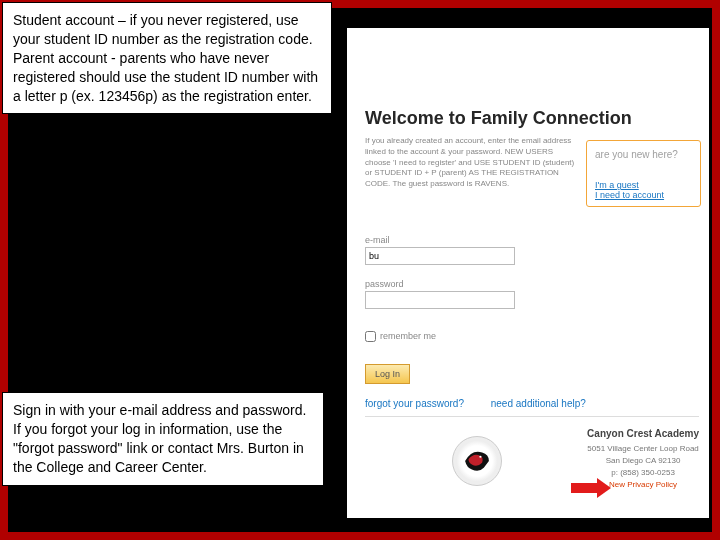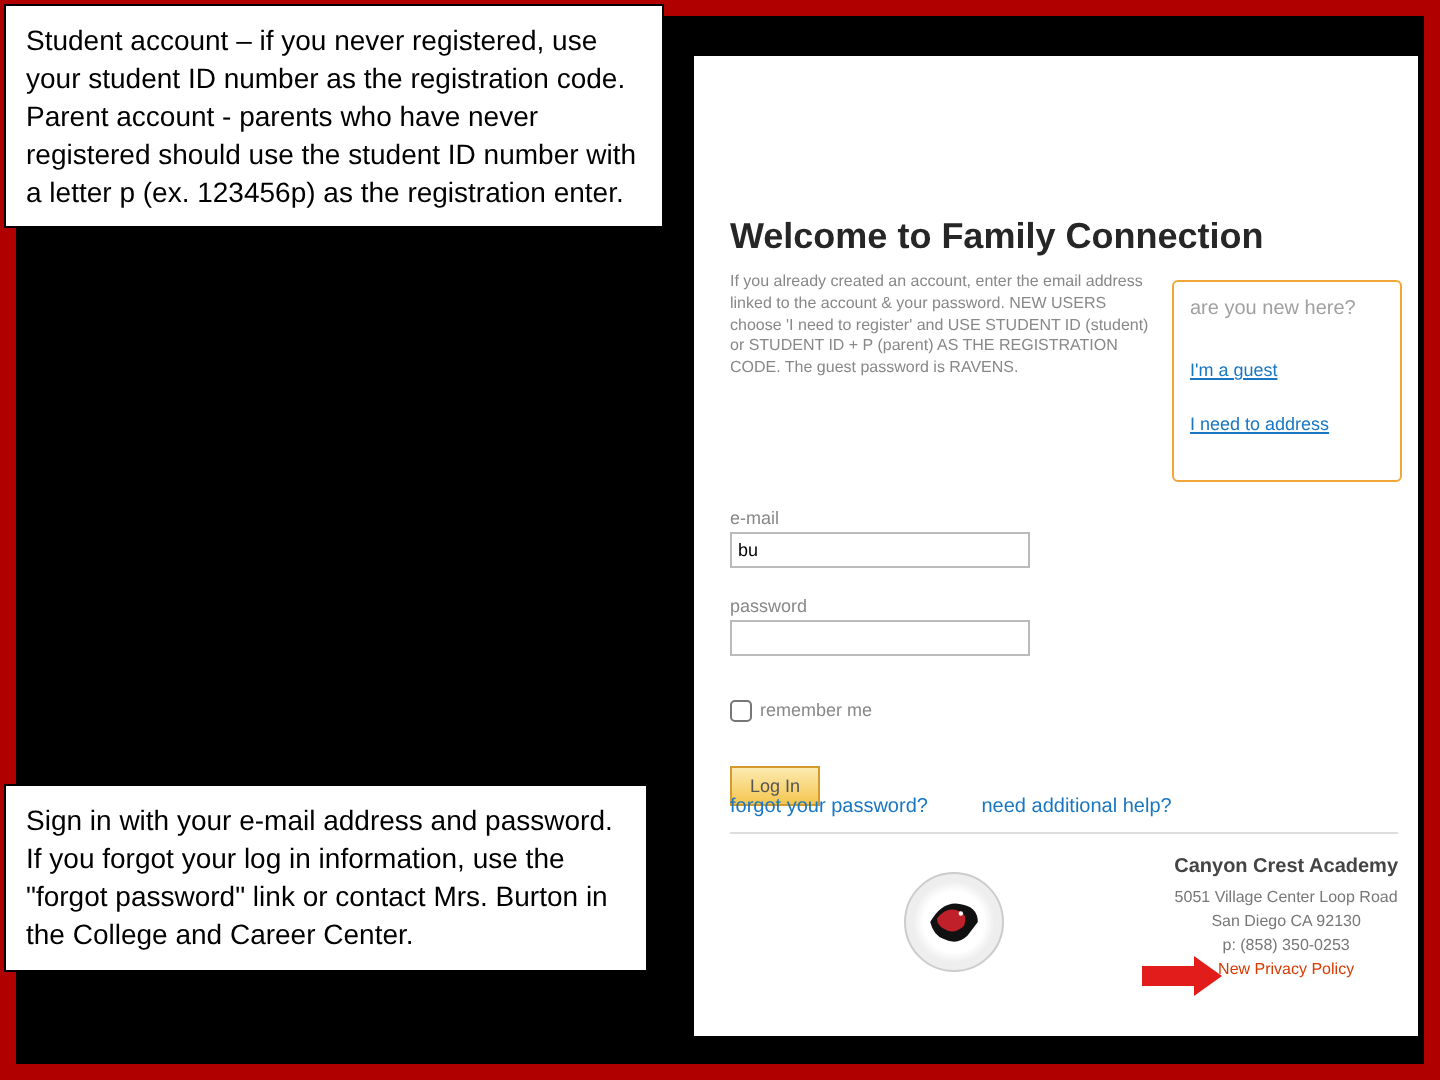--- a/index.html
+++ b/index.html
@@ -7,23 +7,23 @@
 .outer{position:absolute;inset:8px;background:#000}
 .callout{position:absolute;background:#fff;border:1px solid #000;padding:8px 10px;font-size:14px;line-height:1.35;color:#000;z-index:10}
 .c1{left:2px;top:2px;width:330px}
 .c2{left:2px;top:392px;width:322px}
 .u{}
 .panel{position:absolute;left:347px;top:28px;width:362px;height:490px;background:#fff;color:#333}
 .wtitle{position:absolute;left:18px;top:80px;font-size:18px;color:#262626;font-weight:700}
 .wintro{position:absolute;left:18px;top:108px;width:210px;font-size:8px;color:#888;line-height:1.35}
 .newbox{position:absolute;right:8px;top:112px;width:115px;border:1px solid #f3a638;border-radius:3px;padding:8px 8px 6px 8px}
 .newbox .q{color:#a0a0a0;font-size:10px;margin-bottom:20px}
-.newbox .lk{display:block;color:#1976c2;font-size:9px;margin:17px 0}
+.newbox .lk{display:block;color:#1976c2;font-size:9px;margin:0 0}
 .form{position:absolute;left:18px;top:204px;width:200px}
-.lbl{font-size:9px;color:#888;margin-top:22px}
+.lbl{font-size:9px;color:#888;margin-top:3px}
 .inp{border:1px solid #bbb;width:150px;height:18px;font-size:9px;padding:6px 3px;margin-top:2px;background:#fff}
 .rem{margin-top:22px;font-size:9px;color:#888}
 .rem input{vertical-align:middle;margin-right:4px;width:11px;height:11px}
 .loginbtn{margin-top:22px;border:1px solid #d49a2e;background:linear-gradient(#fceab0,#f5c64f);font-size:9px;padding:4px 9px;cursor:pointer;color:#555}
 .helprow{position:absolute;left:18px;top:370px;font-size:10px}
 .helprow a{color:#1976c2;text-decoration:none;margin-right:24px}
 .hr{position:absolute;left:18px;right:10px;top:388px;border-top:1px solid #ddd}
 .avatar{position:absolute;left:105px;top:408px;width:50px;height:50px;border:1px solid #ccc;border-radius:50%;background:radial-gradient(circle at 50% 50%,#fff 45%,#eee 60%);display:flex;align-items:center;justify-content:center}
 .avatar svg{width:34px;height:34px}
 .addr{position:absolute;right:10px;top:398px;text-align:center;font-size:8px;color:#777;line-height:1.5}
@@ -48,21 +48,21 @@
   <span>Sign in with your e-mail address and password.  If you forgot your log in information, use the "forgot password" link or contact Mrs. Burton in the College and Career Center.</span>
 </div>
 
 <div class="panel">
   <div class="wtitle">Welcome to Family Connection</div>
   <div class="wintro">If you already created an account, enter the email address linked to the account &amp; your password. NEW USERS choose 'I need to register' and USE STUDENT ID (student) or STUDENT ID + P (parent) AS THE REGISTRATION CODE. The guest password is RAVENS.</div>
 
   <div class="newbox">
     <div class="q">are you new here?</div>
     <a class="lk" href="#">I'm a guest</a>
-    <a class="lk" href="#">I need to address</a>
+    <a class="lk" href="#">I need to account</a>
   </div>
 
   <div class="form">
     <div class="lbl">e-mail</div>
     <input class="inp" type="text" value="bu" style="">
     <div class="lbl" style="margin-top:14px">password</div>
     <input class="inp" type="password" style="">
     <div class="rem">
       <input type="checkbox" style=""><span>remember me</span>
     </div>

